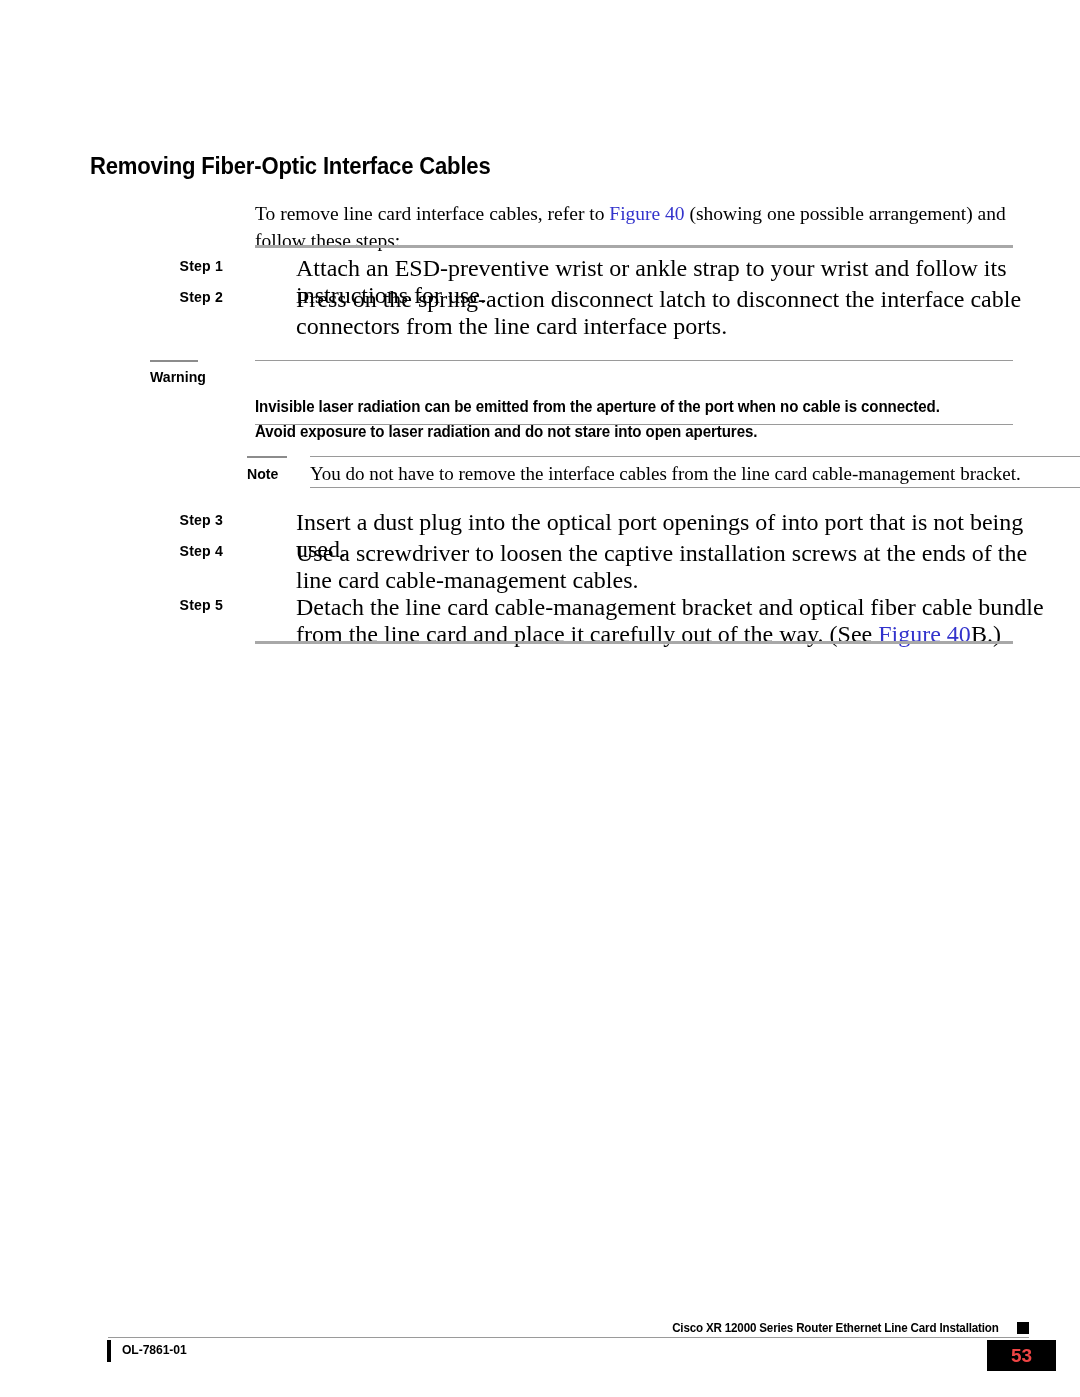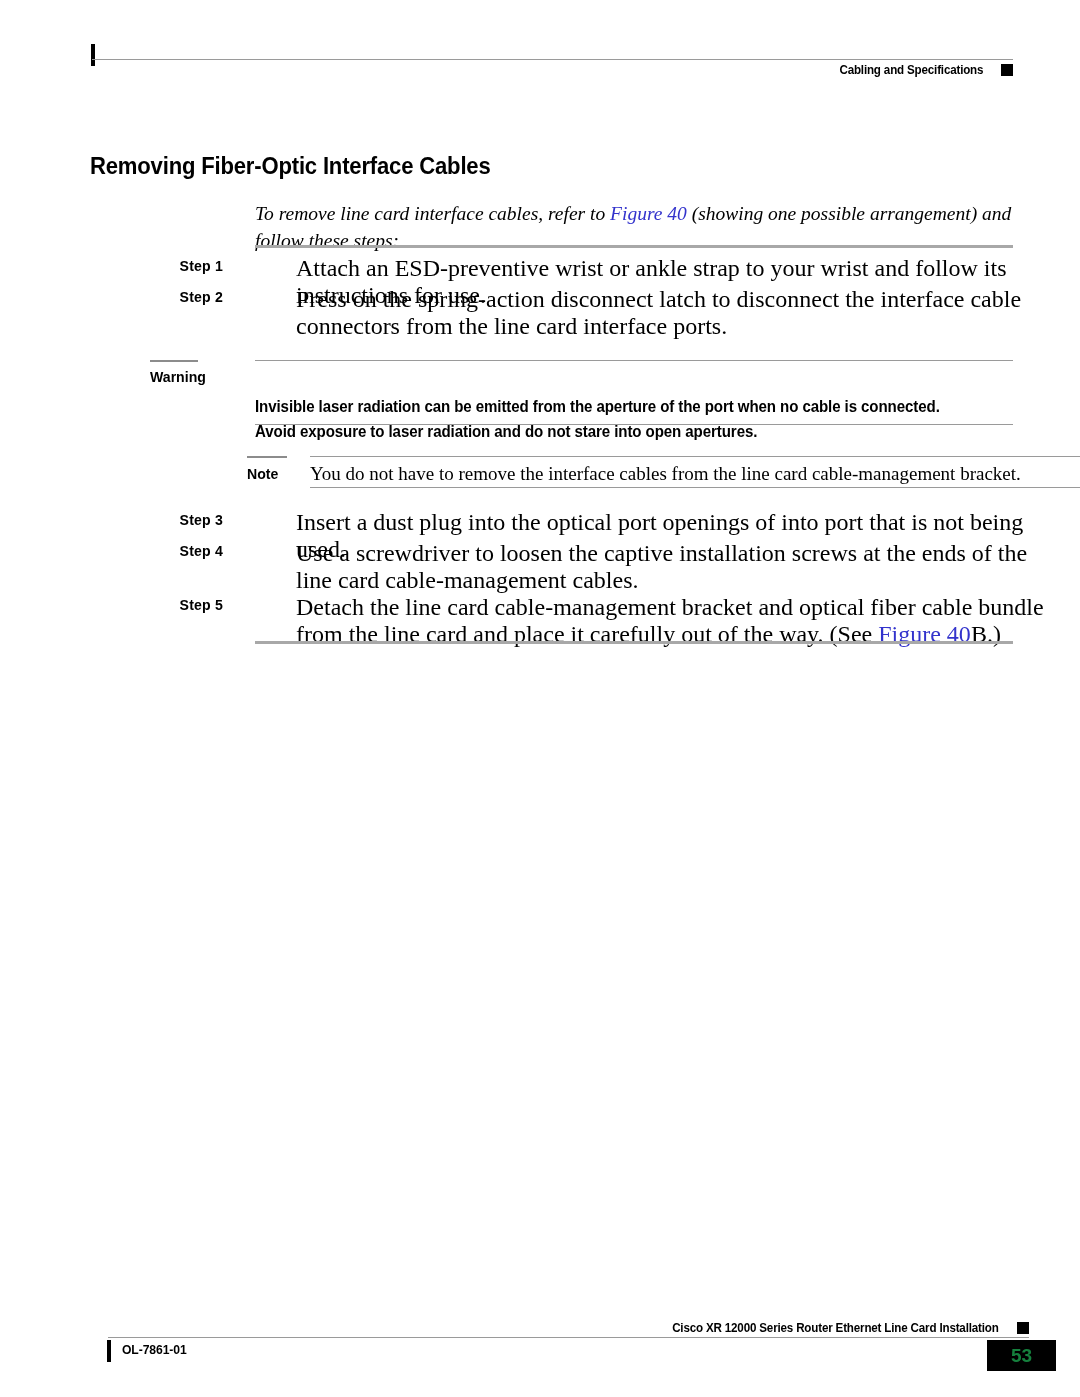--- a/index.html
+++ b/index.html
@@ -84,21 +84,20 @@
 
   
   .intro {
     position: absolute;
     left: 255px;
     top: 180px;
     width: 758px;
     font-size: 19.5px;
     line-height: 27px;
     text-align: left;
-    font-style: italic;
   }
 
   .link {
     color: #3333cc;
   }
 
   
   .rule-thick {
     position: absolute;
     left: 255px;
@@ -248,40 +247,34 @@
     height: 12px;
     background: #000000;
   }
   .page-number-box {
     position: absolute;
     right: -27px;
     top: 20px;
     width: 69px;
     height: 31px;
     background: #000000;
-    color: #15803d;
+    color: #ef4444;
     font-family: "Liberation Sans Narrow", "Liberation Sans", sans-serif;
     font-weight: bold;
     font-size: 19px;
     display: flex;
     align-items: center;
     justify-content: center;
   }
 </style>
 </head>
 <body>
 
 <div class="page">
 
-  <div class="header">
-    <div class="header-tick"></div>
-    <div class="header-rule"></div>
-    <div class="header-title">Cabling and Specifications</div>
-    <div class="header-square"></div>
-  </div>
 
   <h1 class="section-heading">Removing Fiber-Optic Interface Cables</h1>
 
   <p class="intro"><span>To remove line card interface cables, refer to </span><span class="link">Figure 40</span><span> (showing one possible arrangement) and follow these steps:</span></p>
 
   <div class="rule-thick" style="top:245px"></div>
 
   <div class="step" style="top:257px">
     <div class="step-label">Step 1</div>
     <div class="step-body">Attach an ESD-preventive wrist or ankle strap to your wrist and follow its instructions for use.</div>

